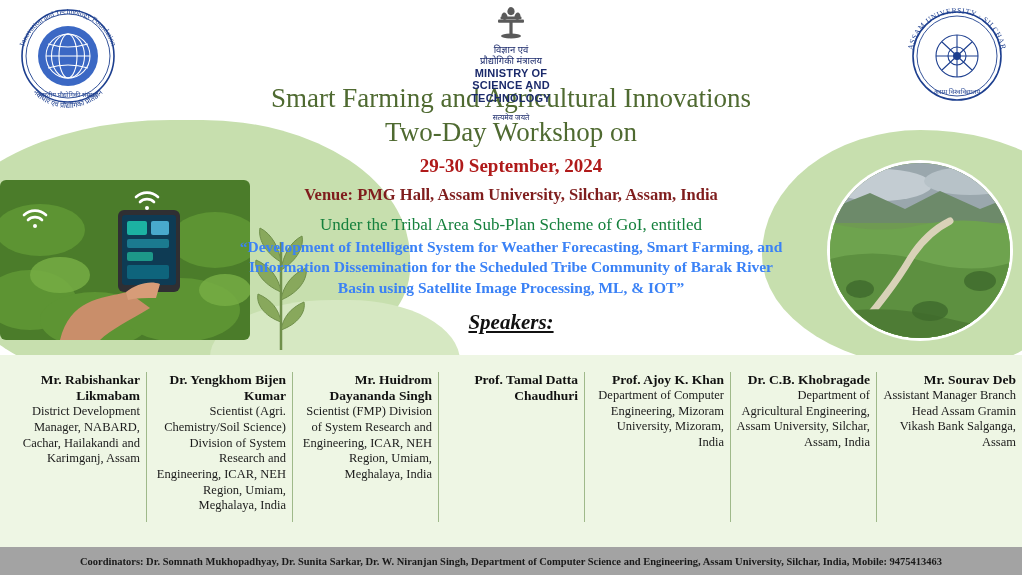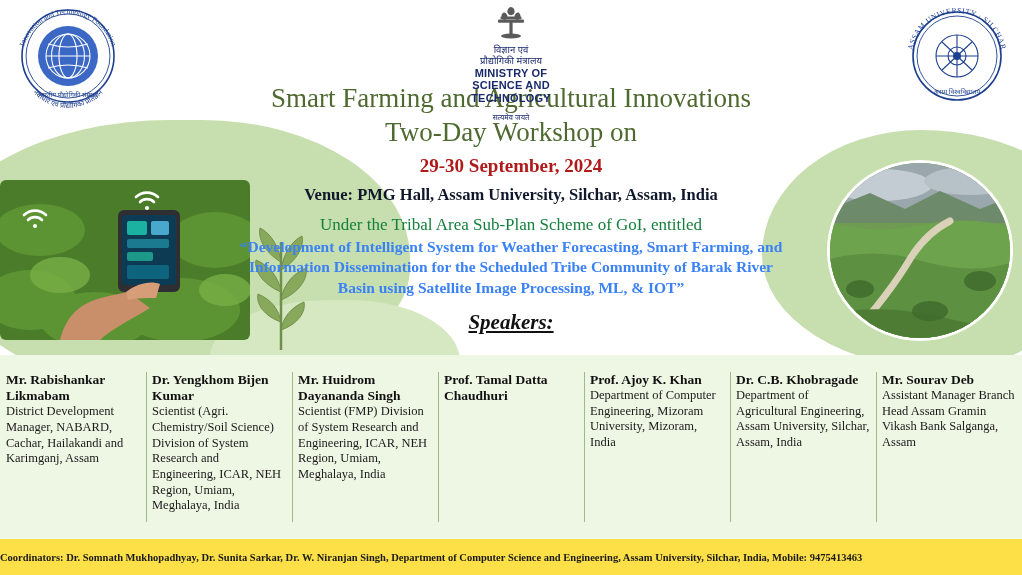--- a/index.html
+++ b/index.html
@@ -67,21 +67,21 @@
   .t-main {
     font-size: 27px; color: #4f6a31; line-height: 1.25;
     text-shadow: 0 1px 0 rgba(255,255,255,.8);
   }
   .t-dates {
     margin-top: 5px;
     font-size: 19px; font-weight: bold; color: #b01a1a;
   }
   .t-venue {
     margin-top: 8px;
-    font-size: 16.5px; font-weight: bold; color: #0f172a;
+    font-size: 16.5px; font-weight: bold; color: #7f1d1d;
   }
   .t-scheme {
     margin-top: 10px;
     font-size: 17px; color: #15803d;
   }
   .t-project {
     margin-top: 2px;
     font-size: 15.5px; font-weight: bold; color: #3b82f6;
     line-height: 1.33;
     width: 560px; margin-left: auto; margin-right: auto;
@@ -114,44 +114,44 @@
 
   
   .speakers {
     position: absolute; left: 0; right: 0; top: 368px;
     height: 172px;
     display: flex; z-index: 5;
   }
   .sp {
     flex: 1 1 0;
     padding: 4px 6px 0 6px;
-    text-align: left;
+    text-align: right;
     position: relative;
   }
   .sp + .sp::before {
     content: "";
     position: absolute; left: 0; top: 4px;
     width: 1px; height: 150px;
     background: #9fb98a;
   }
   .sp .nm {
     font-size: 13.5px; font-weight: bold; color: #111;
     line-height: 1.2;
   }
   .sp .af {
     margin-top: 0;
     font-size: 12.5px; color: #1a1a1a; line-height: 1.25;
   }
 
   
   .footer {
     position: absolute; left: 0; right: 0; bottom: 0;
-    height: 36px;
-    background: #fde047;
-    display: flex; align-items: center; justify-content: flex-start;
+    height: 28px;
+    background: #a3a3a3;
+    display: flex; align-items: center; justify-content: center;
     z-index: 6;
   }
   .footer span {
     font-size: 10.5px; font-weight: bold; color: #1a1a1a;
     font-family: "Liberation Serif", serif;
   }
   .band {
     position: absolute; left: 0; right: 0; top: 355px; bottom: 28px;
     background: #eef6e4; z-index: 1;
   }

